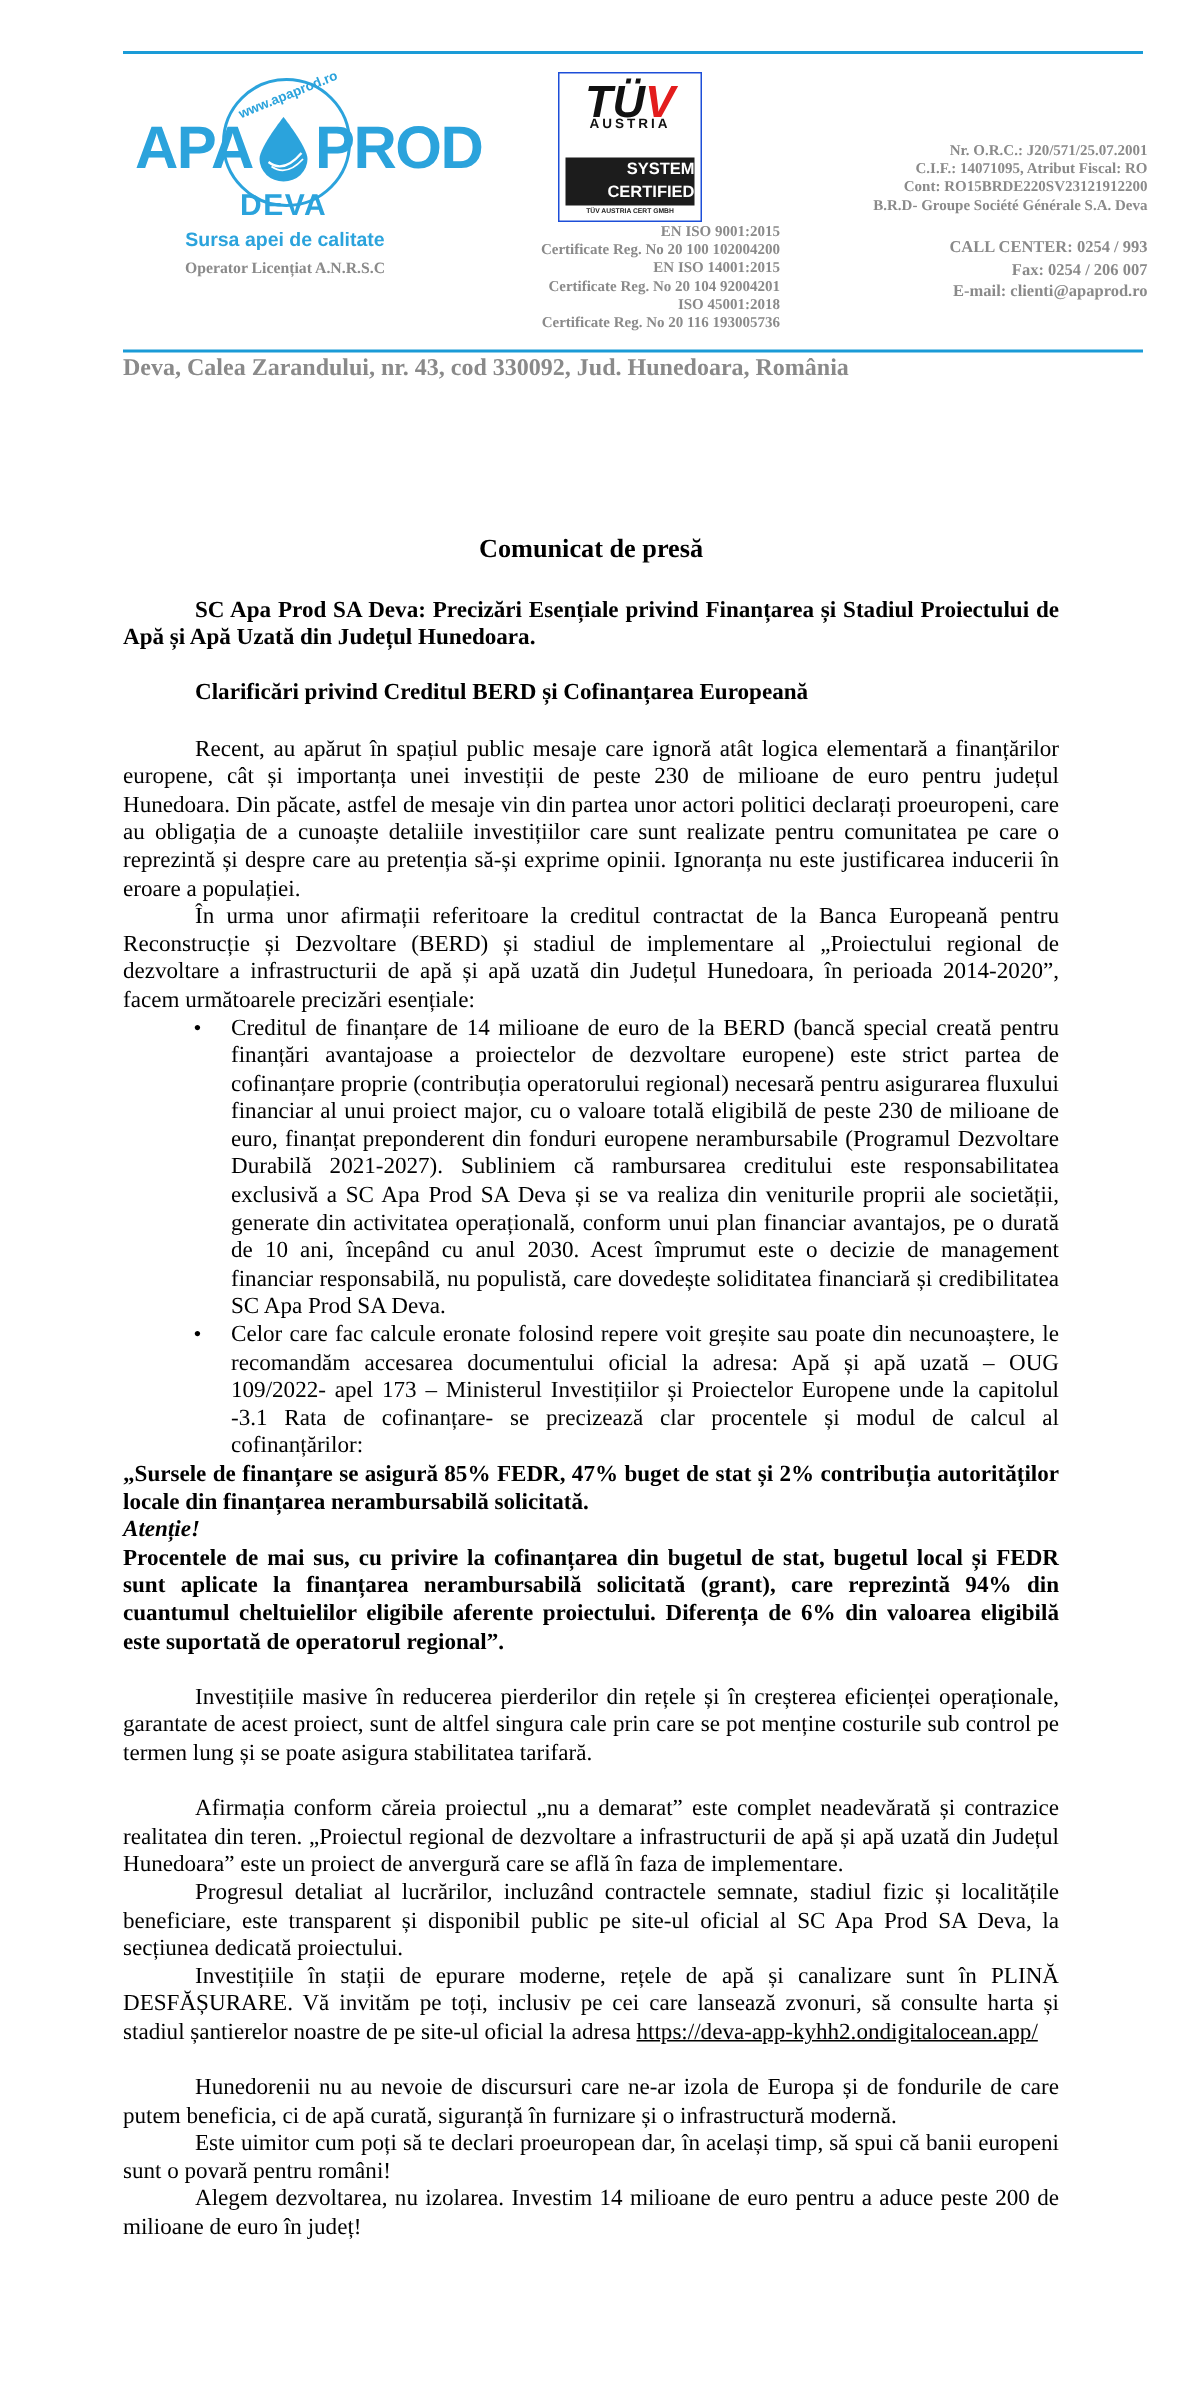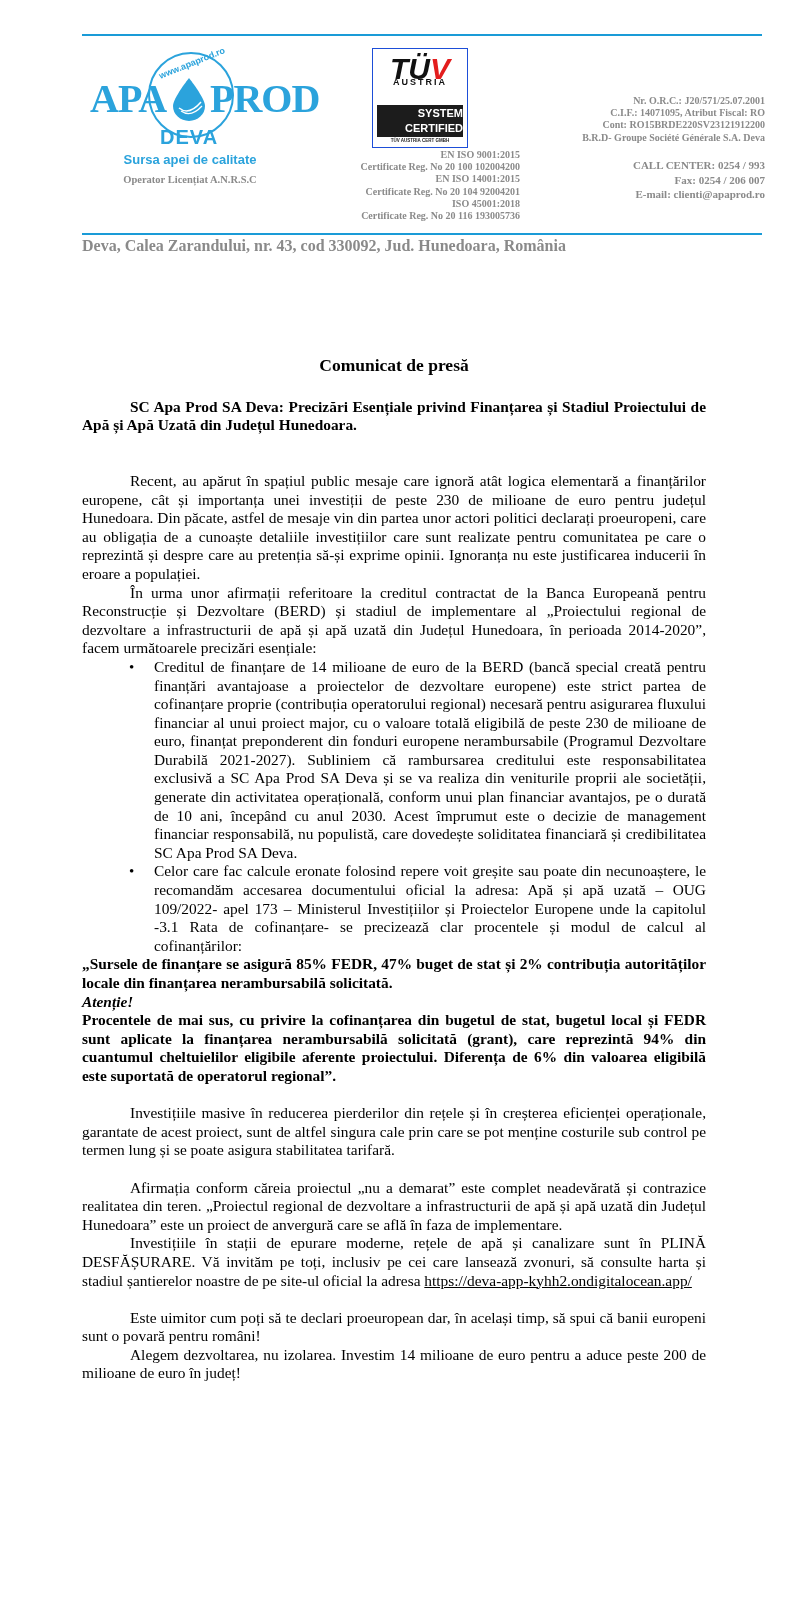--- a/index.html
+++ b/index.html
@@ -9,21 +9,21 @@
   .rule.top { top: 34px; }
   .rule.mid { top: 233px; }
 
   
   .logo { position: absolute; left: 86px; top: 52px; width: 206px; height: 140px; }
   .logo .ring { position: absolute; left: 62px; top: 0px; width: 82px; height: 82px;
                 border: 2px solid #2ba3dc; border-radius: 50%; }
   .logo .url { position: absolute; left: 66px; top: 6px; width: 80px; text-align: center;
                font-family: "Liberation Sans", sans-serif; font-size: 9px; font-weight: bold;
                color: #2ba3dc; transform: rotate(-22deg); }
-  .logo .word { position: absolute; top: 27px; font-family: Liberation Serif, serif;
+  .logo .word { position: absolute; top: 27px; font-family: Liberation Sans, sans-serif;
                 font-weight: bold; font-size: 40px; color: #2ba3dc; letter-spacing: -1px; line-height: 40px; }
   .logo .word.left { left: 4px; }
   .logo .word.right { left: 124px; }
   .logo .drop { position: absolute; left: 83px; top: 24px; width: 40px; height: 46px; }
   .logo .deva { position: absolute; left: 74px; top: 74px; font-family: "Liberation Sans", sans-serif;
                 font-weight: bold; font-size: 20px; color: #2ba3dc; letter-spacing: 1px; }
   .logo .tag { position: absolute; left: 14px; top: 100px; width: 180px; text-align: center;
                font-family: "Liberation Sans", sans-serif; font-weight: bold; font-size: 13px; color: #2ba3dc; }
   .logo .op { position: absolute; left: 4px; top: 122px; width: 200px; text-align: center;
               font-size: 10.5px; font-weight: bold; color: #8a8a8a; }
@@ -116,31 +116,34 @@
   <div>E-mail: clienti@apaprod.ro</div>
 </div>
 
 <div class="rule mid"></div>
 <div class="address">Deva, Calea Zarandului, nr. 43, cod 330092, Jud. Hunedoara, România</div>
 
 <div class="doc">
   <div class="title">Comunicat de presă</div>
   <p class="p ind b">SC Apa Prod SA Deva: Precizări Esențiale privind Finanțarea și Stadiul Proiectului de Apă și Apă Uzată din Județul Hunedoara.</p>
   <div class="gap"></div>
+  <p class="p ind b">Clarificări privind Creditul BERD și Cofinanțarea Europeană</p>
   <div class="gap"></div>
   <p class="p ind">Recent, au apărut în spațiul public mesaje care ignoră atât logica elementară a finanțărilor europene, cât și importanța unei investiții de peste 230 de milioane de euro pentru județul Hunedoara. Din păcate, astfel de mesaje vin din partea unor actori politici declarați proeuropeni, care au obligația de a cunoaște detaliile investițiilor care sunt realizate pentru comunitatea pe care o reprezintă și despre care au pretenția să-și exprime opinii. Ignoranța nu este justificarea inducerii în eroare a populației.</p>
   <p class="p ind">În urma unor afirmații referitoare la creditul contractat de la Banca Europeană pentru Reconstrucție și Dezvoltare (BERD) și stadiul de implementare al „Proiectului regional de dezvoltare a infrastructurii de apă și apă uzată din Județul Hunedoara, în perioada 2014-2020”, facem următoarele precizări esențiale:</p>
   <ul class="bul">
     <li>Creditul de finanțare de 14 milioane de euro de la BERD (bancă special creată pentru finanțări avantajoase a proiectelor de dezvoltare europene) este strict partea de cofinanțare proprie (contribuția operatorului regional) necesară pentru asigurarea fluxului financiar al unui proiect major, cu o valoare totală eligibilă de peste 230 de milioane de euro, finanțat preponderent din fonduri europene nerambursabile (Programul Dezvoltare Durabilă 2021-2027). Subliniem că rambursarea creditului este responsabilitatea exclusivă a SC Apa Prod SA Deva și se va realiza din veniturile proprii ale societății, generate din activitatea operațională, conform unui plan financiar avantajos, pe o durată de 10 ani, începând cu anul 2030. Acest împrumut este o decizie de management financiar responsabilă, nu populistă, care dovedește soliditatea financiară și credibilitatea SC Apa Prod SA Deva.</li>
     <li>Celor care fac calcule eronate folosind repere voit greșite sau poate din necunoaștere, le recomandăm accesarea documentului oficial la adresa: Apă și apă uzată – OUG 109/2022- apel 173 – Ministerul Investițiilor și Proiectelor Europene unde la capitolul -3.1 Rata de cofinanțare- se precizează clar procentele și modul de calcul al cofinanțărilor:</li>
   </ul>
   <p class="p b">„Sursele de finanțare se asigură 85%  FEDR, 47% buget de stat și 2% contribuția autorităților locale din finanțarea nerambursabilă solicitată.</p>
   <p class="p it">Atenție!</p>
   <p class="p b">Procentele de mai sus, cu privire la cofinanțarea din bugetul de stat, bugetul local și FEDR sunt aplicate la finanțarea nerambursabilă solicitată (grant), care reprezintă 94% din cuantumul cheltuielilor eligibile aferente proiectului. Diferența de 6% din valoarea eligibilă este suportată de operatorul regional”.</p>
   <div class="gap"></div>
   <p class="p ind">Investițiile masive în reducerea pierderilor din rețele și în creșterea eficienței operaționale, garantate de acest proiect, sunt de altfel singura cale prin care se pot menține costurile sub control pe termen lung și se poate asigura stabilitatea tarifară.</p>
   <div class="gap"></div>
   <p class="p ind">Afirmația conform căreia proiectul „nu a demarat” este complet neadevărată și contrazice realitatea din teren. „Proiectul regional de dezvoltare a infrastructurii de apă și apă uzată din Județul Hunedoara” este un proiect de anvergură care se află în faza de implementare.</p>
+  <p class="p ind">Progresul detaliat al lucrărilor, incluzând contractele semnate, stadiul fizic și localitățile beneficiare, este transparent și disponibil public pe site-ul oficial al SC Apa Prod SA Deva, la secțiunea dedicată proiectului.</p>
   <p class="p ind"><span>Investițiile în stații de epurare moderne, rețele de apă și canalizare sunt în PLINĂ DESFĂȘURARE. Vă invităm pe toți, inclusiv pe cei care lansează zvonuri, să consulte harta și stadiul șantierelor noastre de pe site-ul oficial la adresa </span><a class="link">https://deva-app-kyhh2.ondigitalocean.app/</a></p>
   <div class="gap"></div>
+  <p class="p ind">Hunedorenii nu au nevoie de discursuri care ne-ar izola de Europa și  de fondurile de care putem beneficia, ci de apă curată, siguranță în furnizare și o infrastructură modernă.</p>
   <p class="p ind">Este uimitor cum poți să te declari proeuropean dar, în același timp, să spui că banii europeni sunt o povară pentru români!</p>
   <p class="p ind">Alegem dezvoltarea, nu izolarea. Investim 14 milioane de euro pentru a aduce peste 200 de milioane de euro în județ!</p>
 </div>
 
 </body></html>

